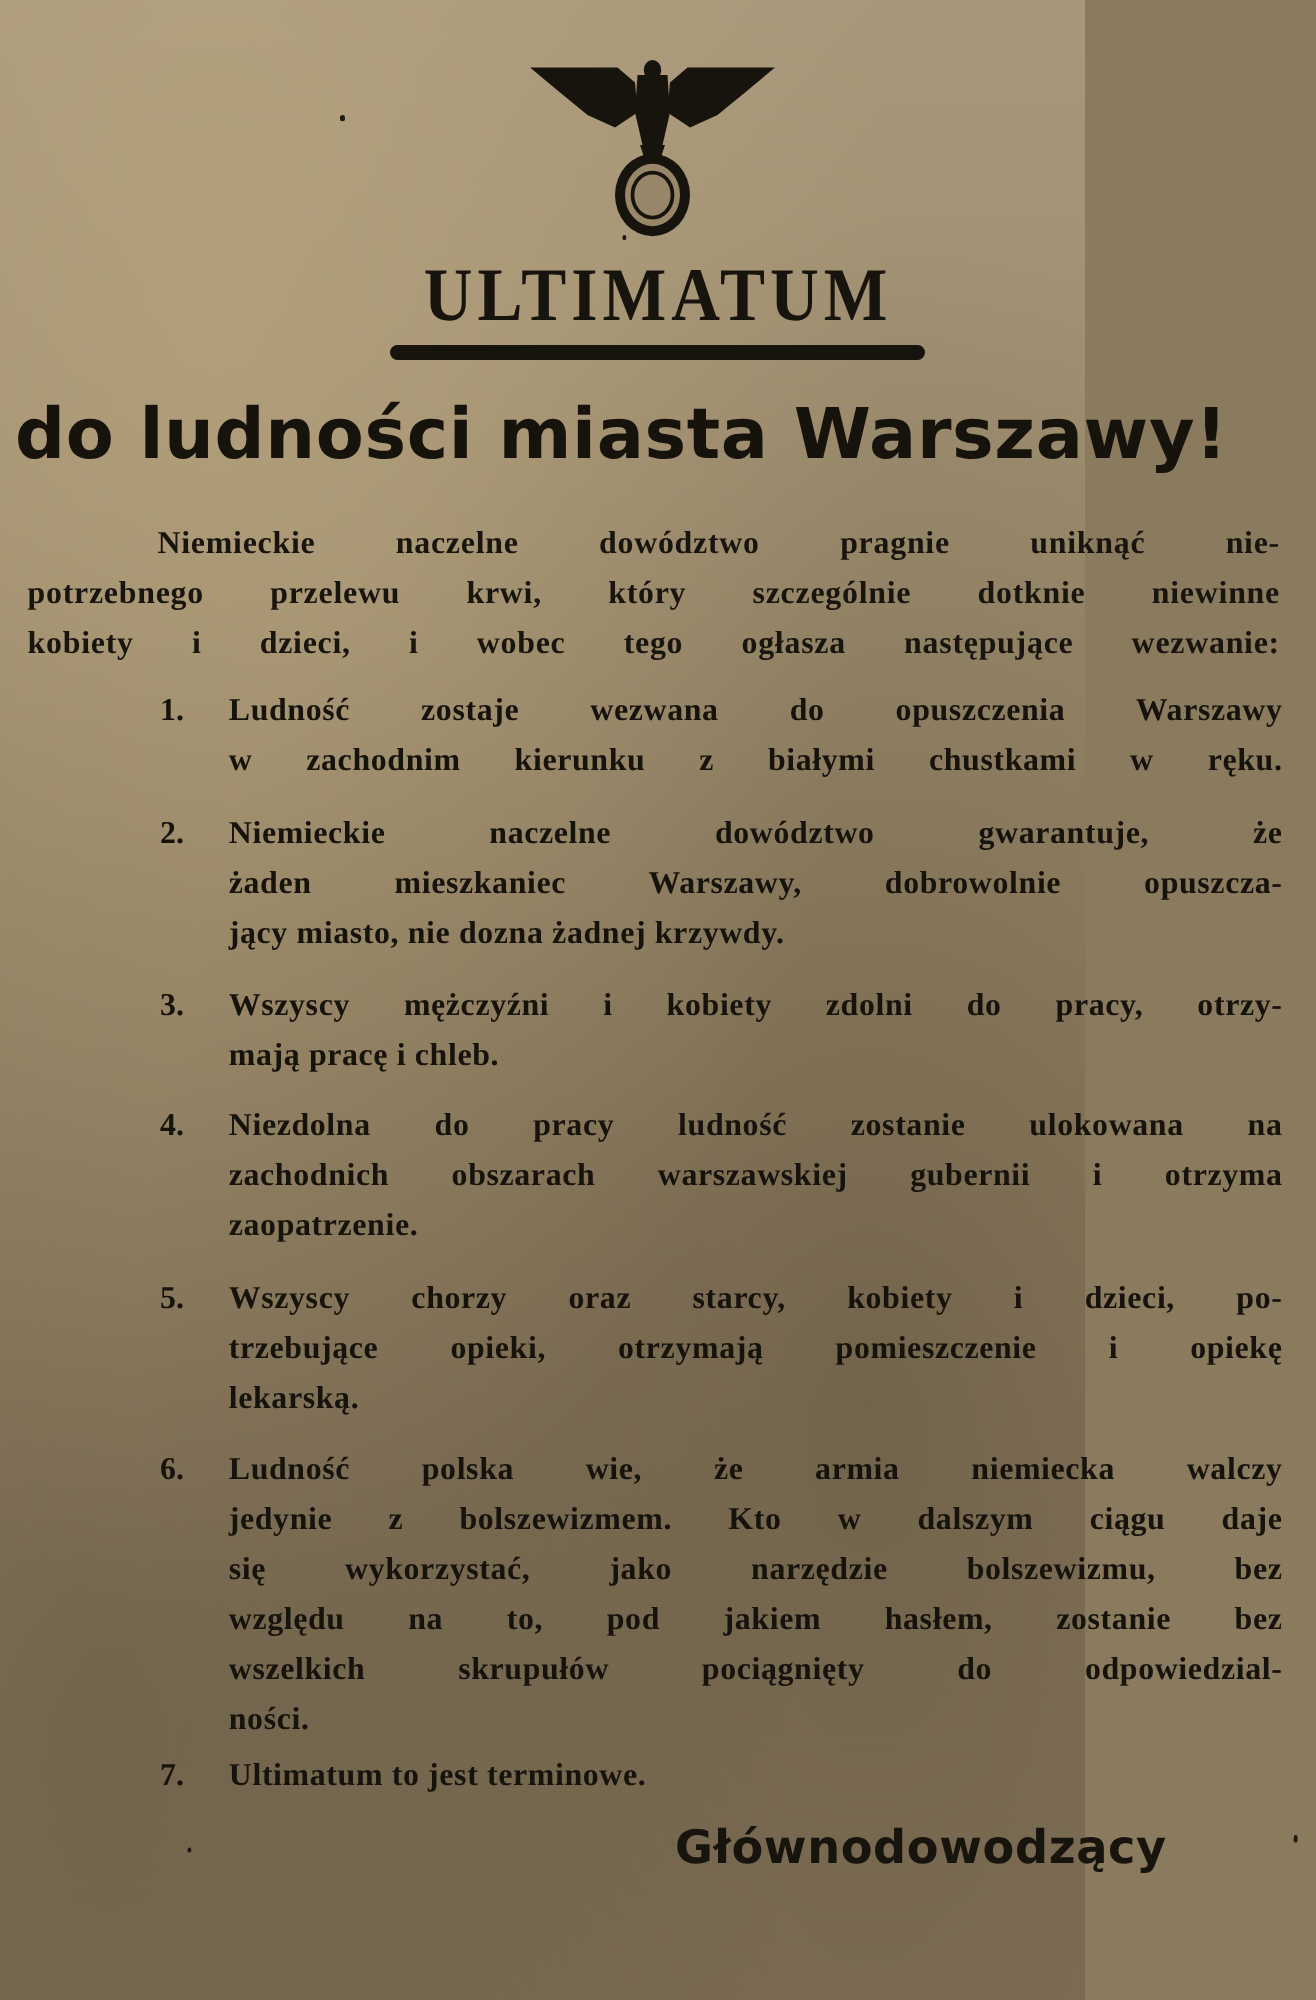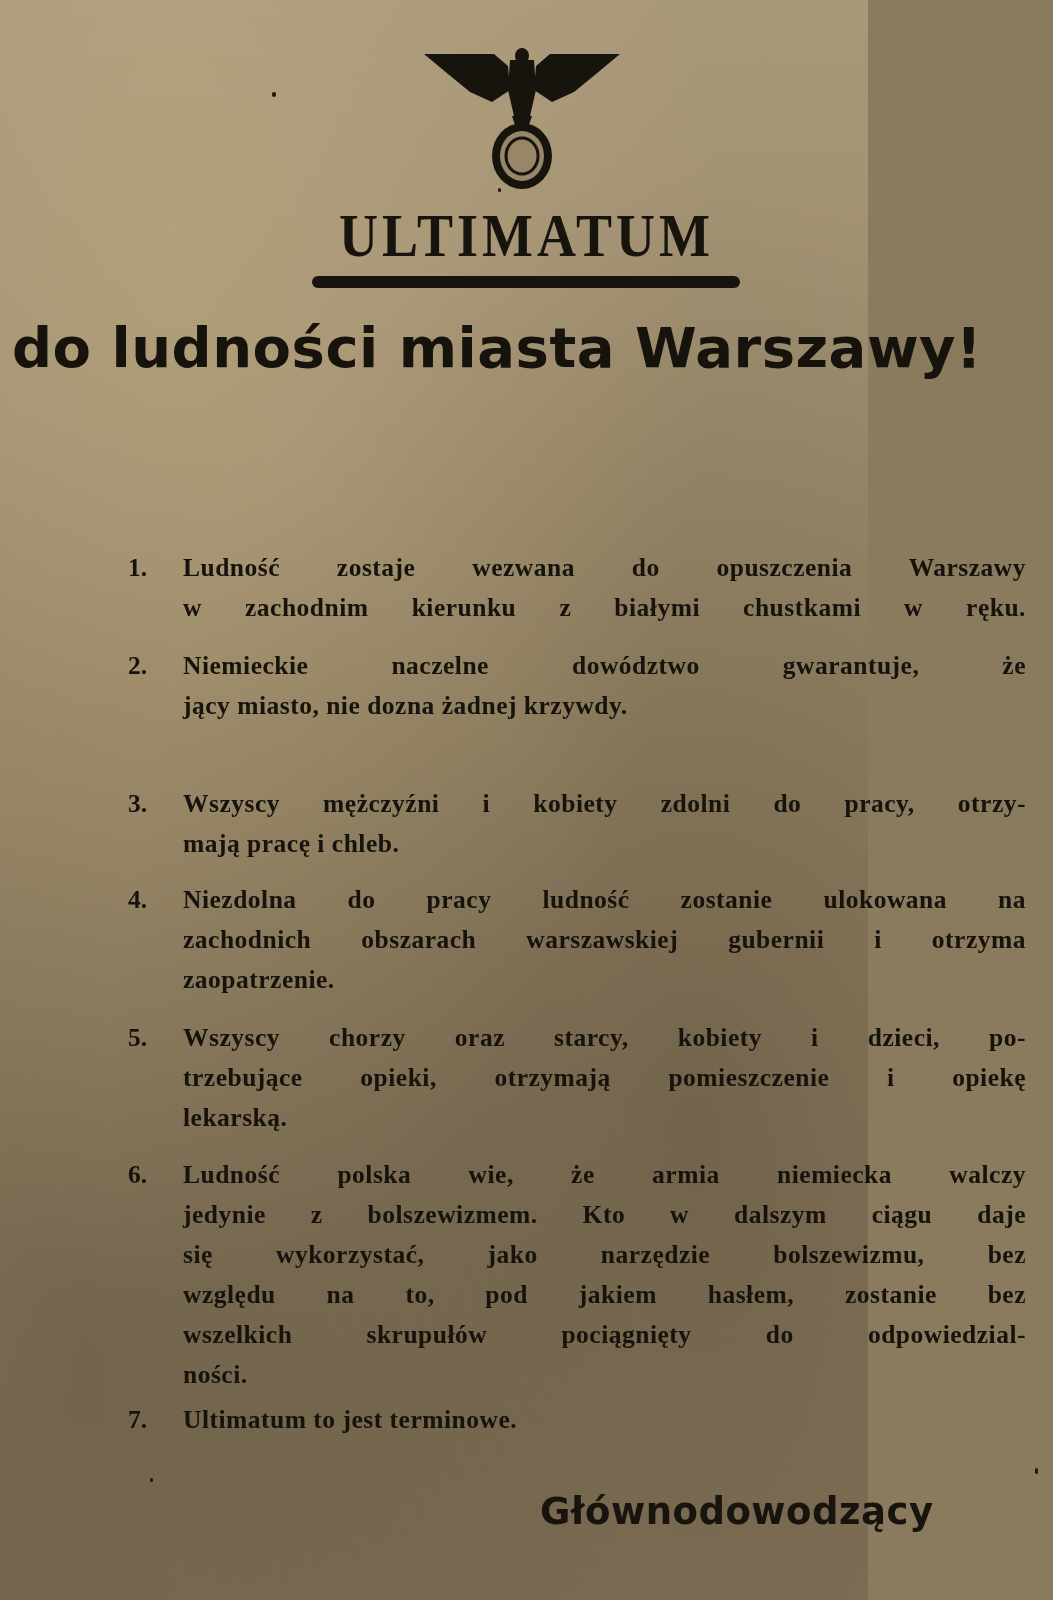--- a/index.html
+++ b/index.html
@@ -115,21 +115,21 @@
       display: block;
       text-align: justify;
       text-align-last: justify;
     }
     .point .txt span.line.last {
       text-align-last: left;
     }
     .signature {
       position: absolute;
       left: 540px;
-      top: 1490px;
+      top: 1456px;
       font-family: "DejaVu Sans", sans-serif;
       font-weight: bold;
       font-size: 37px;
       letter-spacing: 0.5px;
       color: #17130d;
     }
     .speck {
       position: absolute;
       width: 4px;
       height: 5px;
@@ -161,33 +161,39 @@
     <ellipse cx="100" cy="110" rx="16" ry="18" fill="none" stroke="#17130d" stroke-width="3"></ellipse>
   </svg>
 
   <div class="speck" style="left:272px; top:92px;"></div>
   <div class="speck" style="left:498px; top:188px; width:3px; height:4px;"></div>
 
   <div class="headline title">ULTIMATUM</div>
   <div class="title-rule"></div>
   <div class="headline subtitle">do ludności miasta Warszawy!</div>
 
+  <div class="body-text intro">
+    <span class="first-line">Niemieckie naczelne dowództwo pragnie uniknąć nie-</span>
+    <span style="display:block;">potrzebnego przelewu krwi, który szczególnie dotknie niewinne</span>
+    <span style="display:block;">kobiety i dzieci, i wobec tego ogłasza następujące wezwanie:</span>
+  </div>
 
   <div class="point" style="top:548px;">
     <span class="num">1.</span>
     <div class="txt">
       <span class="line">Ludność zostaje wezwana do opuszczenia Warszawy</span>
       <span class="line">w zachodnim kierunku z białymi chustkami w ręku.</span>
     </div>
   </div>
 
   <div class="point" style="top:646px;">
     <span class="num">2.</span>
     <div class="txt">
       <span class="line">Niemieckie naczelne dowództwo gwarantuje, że</span>
+      <span class="line">żaden mieszkaniec Warszawy, dobrowolnie opuszcza-</span>
       <span class="line last">jący miasto, nie dozna żadnej krzywdy.</span>
     </div>
   </div>
 
   <div class="point" style="top:784px;">
     <span class="num">3.</span>
     <div class="txt">
       <span class="line">Wszyscy mężczyźni i kobiety zdolni do pracy, otrzy-</span>
       <span class="line last">mają pracę i chleb.</span>
     </div>

